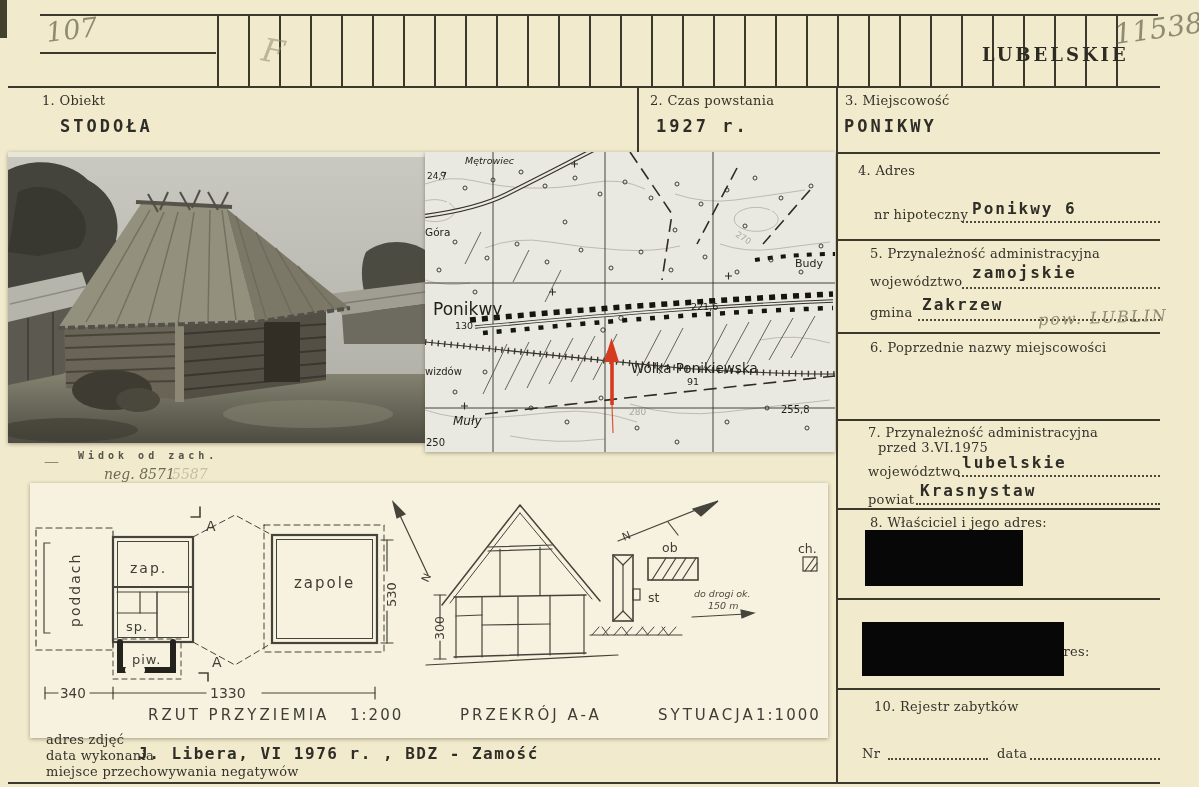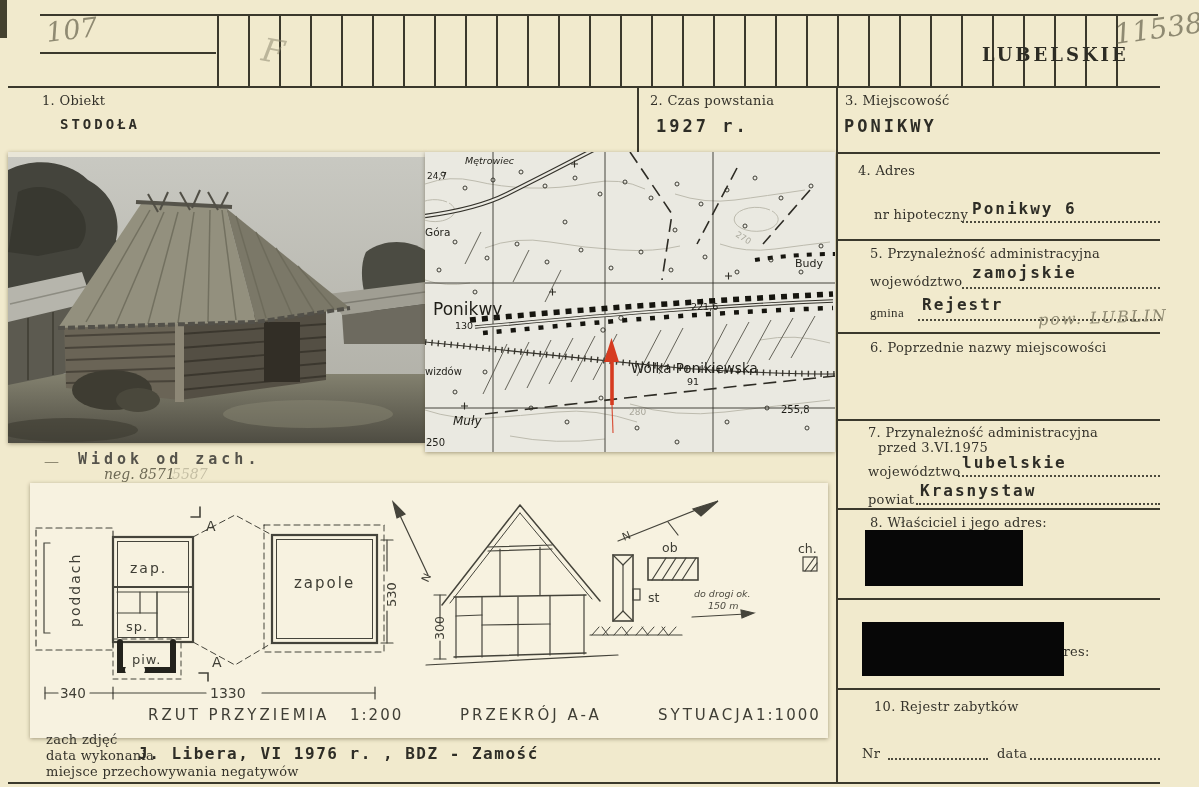--- a/index.html
+++ b/index.html
@@ -31,21 +31,21 @@
 
   <div class="pencil" style="left:46px;top:14px;font-size:27px;transform:rotate(-7deg);">107</div>
   <div class="pencil" style="left:262px;top:32px;font-size:32px;transform:rotate(10deg);opacity:.55;">F</div>
   <div style="position:absolute;left:982px;top:44px;font:bold 18px 'DejaVu Serif',serif;letter-spacing:3px;color:#2d2c24;">LUBELSKIE</div>
   <div class="pencil" style="left:1114px;top:12px;font-size:28px;transform:rotate(-8deg);">11538</div>
 
   <div class="vline" style="left:637px;top:88px;height:64px;"></div>
   <div class="vline" style="left:836px;top:88px;height:695px;"></div>
 
   <span class="plabel" style="left:42px;top:93px;">1. Obiekt</span>
-  <span class="typed" style="left:60px;top:116px;font-size:14px;letter-spacing:3px;">STODOŁA</span>
+  <span class="typed" style="left:60px;top:116px;font-size:17px;letter-spacing:3px;">STODOŁA</span>
 
   <span class="plabel" style="left:650px;top:93px;">2. Czas powstania</span>
   <span class="typed" style="left:656px;top:116px;font-size:17px;letter-spacing:3px;">1927 r.</span>
 
   <span class="plabel" style="left:845px;top:93px;">3. Miejscowość</span>
   <span class="typed" style="left:844px;top:116px;font-size:17px;letter-spacing:3px;">PONIKWY</span>
 
   <div class="hline" style="left:836px;top:152px;width:324px;"></div>
   <div class="hline" style="left:836px;top:239px;width:324px;"></div>
   <div class="hline" style="left:836px;top:332px;width:324px;"></div>
@@ -57,22 +57,22 @@
 
   <span class="plabel" style="left:858px;top:163px;">4. Adres</span>
   <span class="plabel" style="left:874px;top:207px;">nr hipoteczny</span>
   <span class="typed" style="left:972px;top:199px;">Ponikwy 6</span>
   <div class="dotted" style="left:962px;top:221px;width:198px;"></div>
 
   <span class="plabel" style="left:870px;top:246px;">5. Przynależność administracyjna</span>
   <span class="plabel" style="left:870px;top:274px;">województwo</span>
   <span class="typed" style="left:972px;top:263px;">zamojskie</span>
   <div class="dotted" style="left:962px;top:287px;width:198px;"></div>
-  <span class="plabel" style="left:870px;top:305px;font-family:Liberation Serif, serif;">gmina</span>
-  <span class="typed" style="left:922px;top:295px;">Rejestr</span>
+  <span class="plabel" style="left:870px;top:305px;">gmina</span>
+  <span class="typed" style="left:922px;top:295px;">Zakrzew</span>
   <div class="dotted" style="left:918px;top:319px;width:242px;"></div>
   <span class="pencil" style="left:1038px;top:308px;font-size:16px;transform:rotate(-2deg);letter-spacing:2px;">pow. LUBLIN</span>
 
   <span class="plabel" style="left:870px;top:340px;">6. Poprzednie nazwy miejscowości</span>
 
   <span class="plabel" style="left:868px;top:425px;text-align:center;">7. Przynależność administracyjna</span>
   <span class="plabel" style="left:878px;top:440px;">przed 3.VI.1975</span>
   <span class="plabel" style="left:868px;top:464px;">województwo</span>
   <span class="typed" style="left:962px;top:453px;">lubelskie</span>
   <div class="dotted" style="left:958px;top:475px;width:202px;"></div>
@@ -175,21 +175,21 @@
         <ellipse cx="130" cy="248" rx="22" ry="12" fill="#4a483c"></ellipse>
         <ellipse cx="300" cy="262" rx="85" ry="14" fill="#8b8975" opacity=".45"></ellipse>
         <ellipse cx="60" cy="278" rx="70" ry="12" fill="#3c3a30" opacity=".6"></ellipse>
       </g>
       <rect width="417" height="5" fill="#e9e6d8"></rect>
     </svg>
   </div>
 
   <span class="pencil" style="left:44px;top:452px;font-size:15px;">—</span>
   <span style="position:absolute;left:78px;top:450px;font-family:'DejaVu Sans Mono',monospace;font-weight:bold;
-               font-size:15px;letter-spacing:4px;color:#55534b;">Widok od zach.</span>
+               font-size:10px;letter-spacing:4px;color:#55534b;">Widok od zach.</span>
   <span class="pencil" style="left:104px;top:466px;font-size:14px;color:#6e6a56;">neg. 8571</span>
   <span class="pencil" style="left:172px;top:466px;font-size:14px;opacity:.45;">5587</span>
 
   <div class="paper" style="left:425px;top:152px;width:410px;height:300px;background:#eae9e1;">
     <svg width="410" height="300" viewBox="0 0 410 300">
       <g stroke="#bdbbae" fill="none" stroke-width="1">
         <path d="M0,32 q25,-9 50,-3 t55,7 t60,-5 t55,6"></path>
         <path d="M60,96 q30,-12 65,-6 t70,8 t60,-4"></path>
         <path d="M250,42 q30,10 60,6 t70,-10"></path>
         <path d="M295,92 q25,9 55,5 t55,-7"></path>
@@ -425,18 +425,18 @@
         <text x="678" y="126" font-size="9.5" font-style="italic" fill="#4a483e">150 m</text>
         <text x="118" y="237" font-size="15" letter-spacing="3">RZUT PRZYZIEMIA</text>
         <text x="320" y="237" font-size="15" letter-spacing="2">1:200</text>
         <text x="430" y="237" font-size="15" letter-spacing="3">PRZEKRÓJ A-A</text>
         <text x="628" y="237" font-size="15" letter-spacing="3">SYTUACJA</text>
         <text x="726" y="237" font-size="15" letter-spacing="2">1:1000</text>
       </g>
     </svg>
   </div>
 
-  <span class="plabel" style="left:46px;top:732px;">zach zdjęć</span>
+  <span class="plabel" style="left:46px;top:732px;">adres zdjęć</span>
   <span class="plabel" style="left:46px;top:748px;">data wykonania</span>
   <span class="typed" style="left:138px;top:744px;font-size:16px;letter-spacing:1.5px;">J. Libera, VI 1976 r. , BDZ - Zamość</span>
   <span class="plabel" style="left:46px;top:764px;">miejsce przechowywania negatywów</span>
 
 </div>
 
 </body></html>

